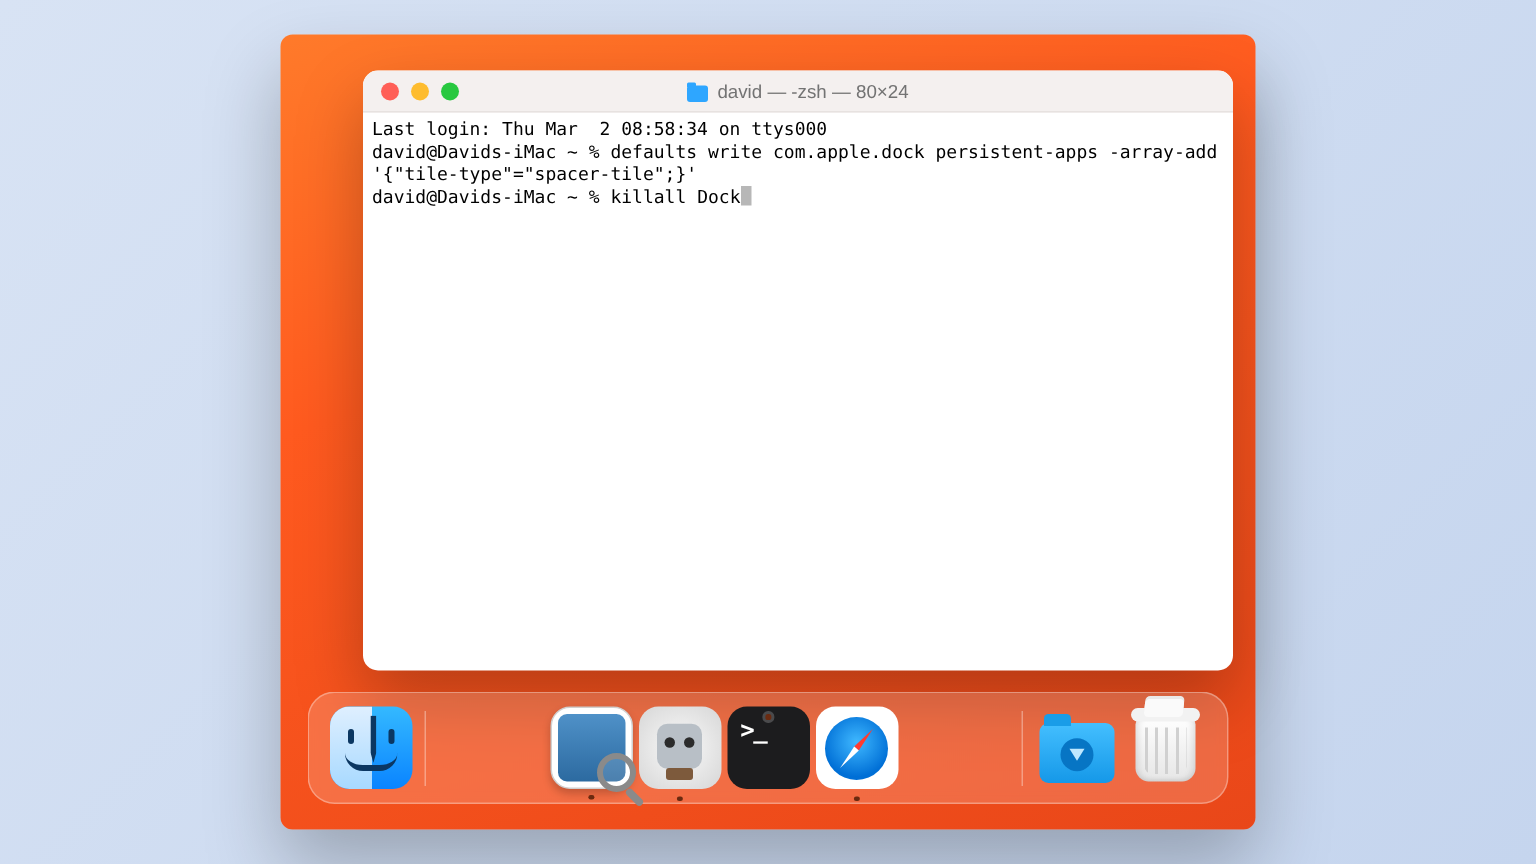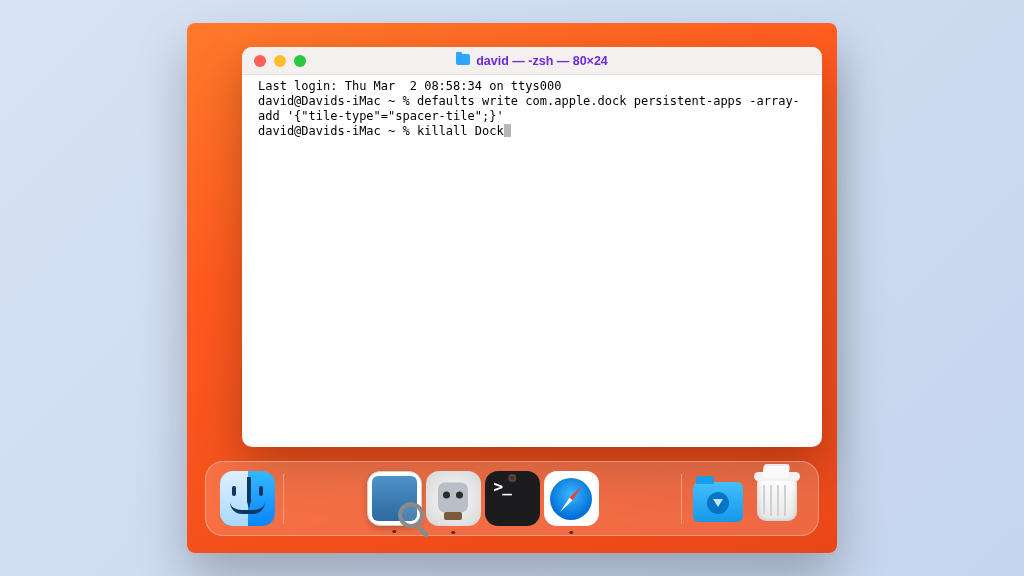--- a/index.html
+++ b/index.html
@@ -33,36 +33,36 @@
     padding: 0 12px;
     position: relative;
   }
   .traffic { display: flex; gap: 8px; }
   .traffic span { width: 12px; height: 12px; border-radius: 50%; display:block; }
   .tl-close { background:#ff5f57; }
   .tl-min   { background:#febc2e; }
   .tl-max   { background:#28c840; }
   .title {
     position: absolute; left: 0; right: 0;
-    text-align: center; font-size: 12.5px; font-weight: 700;
-    color: #6d28d9;
-    display:flex; align-items:flex-start; justify-content:center; gap:6px;
+    text-align: center; font-size: 12.5px; font-weight: 400;
+    color: #737373;
+    display:flex; align-items:flex-end; justify-content:center; gap:6px;
     pointer-events:none;
   }
   .title .folder-ic {
     width: 14px; height: 11px; background:#2ea6ff; border-radius:2px;
     position: relative; display:inline-block;
   }
   .title .folder-ic::before{
     content:""; position:absolute; top:-2px; left:0; width:6px; height:3px;
     background:#2ea6ff; border-radius:1px 1px 0 0;
   }
   .term-body {
     flex: 1;
-    padding: 4px 16px;
+    padding: 4px 6px;
     font-family: "SF Mono","Menlo","Consolas",monospace;
     font-size: 12px; line-height: 15px;
     color: #000;
     white-space: pre-wrap;
     word-break: break-all;
   }
   .cursor-block { display:inline-block; width:7px; height:13px; background:#b7b7b7; vertical-align:-2px; }
 
   
   .dock {

